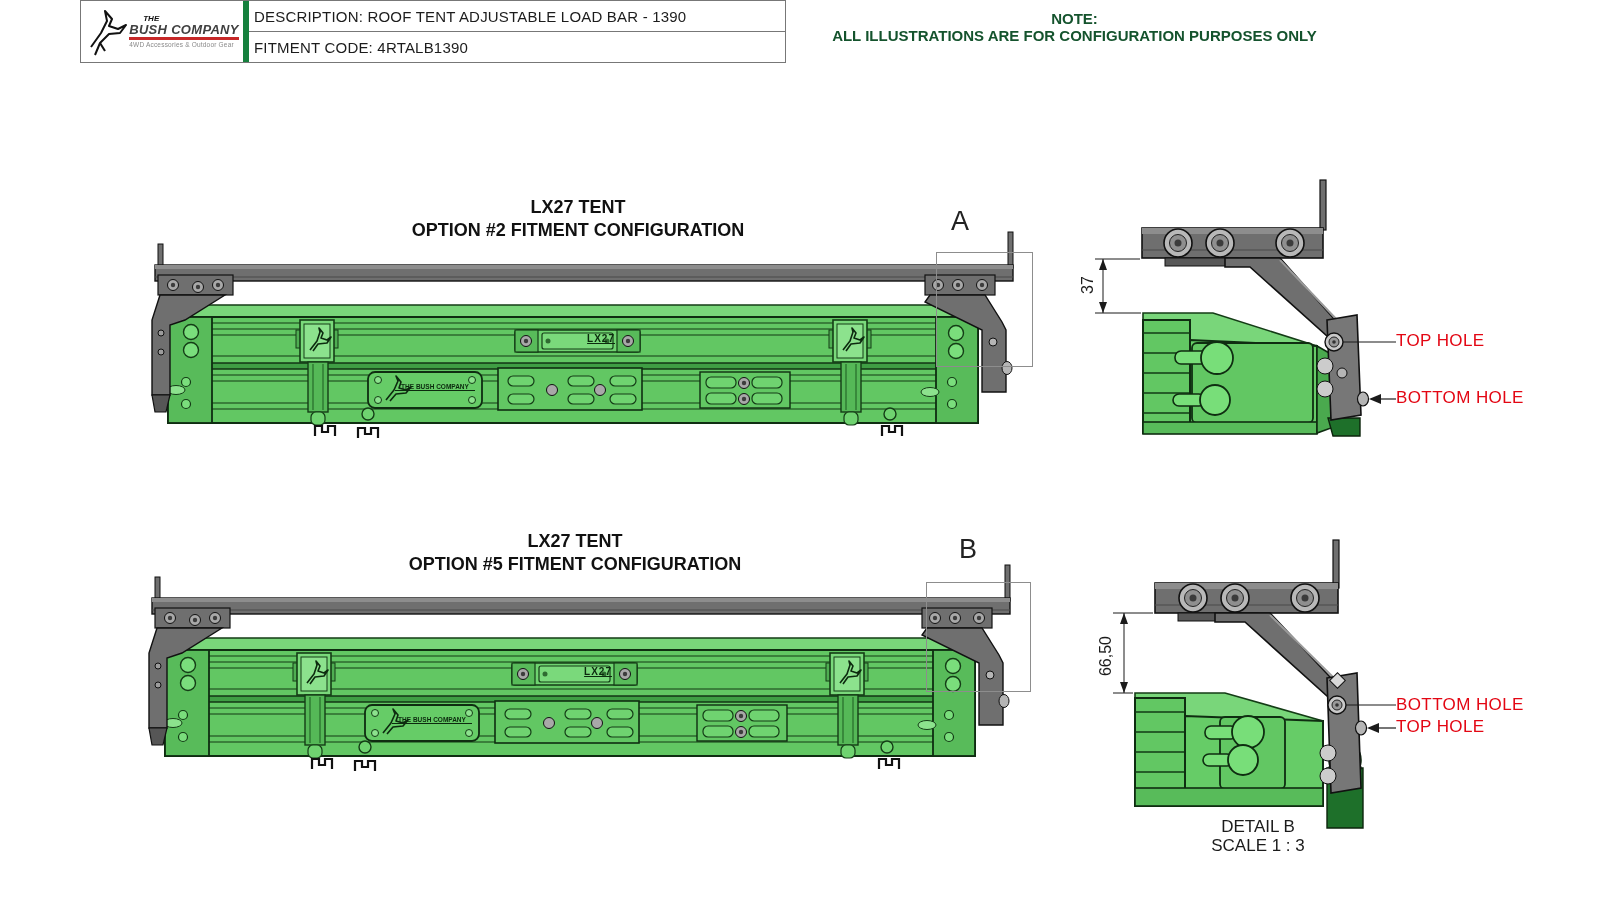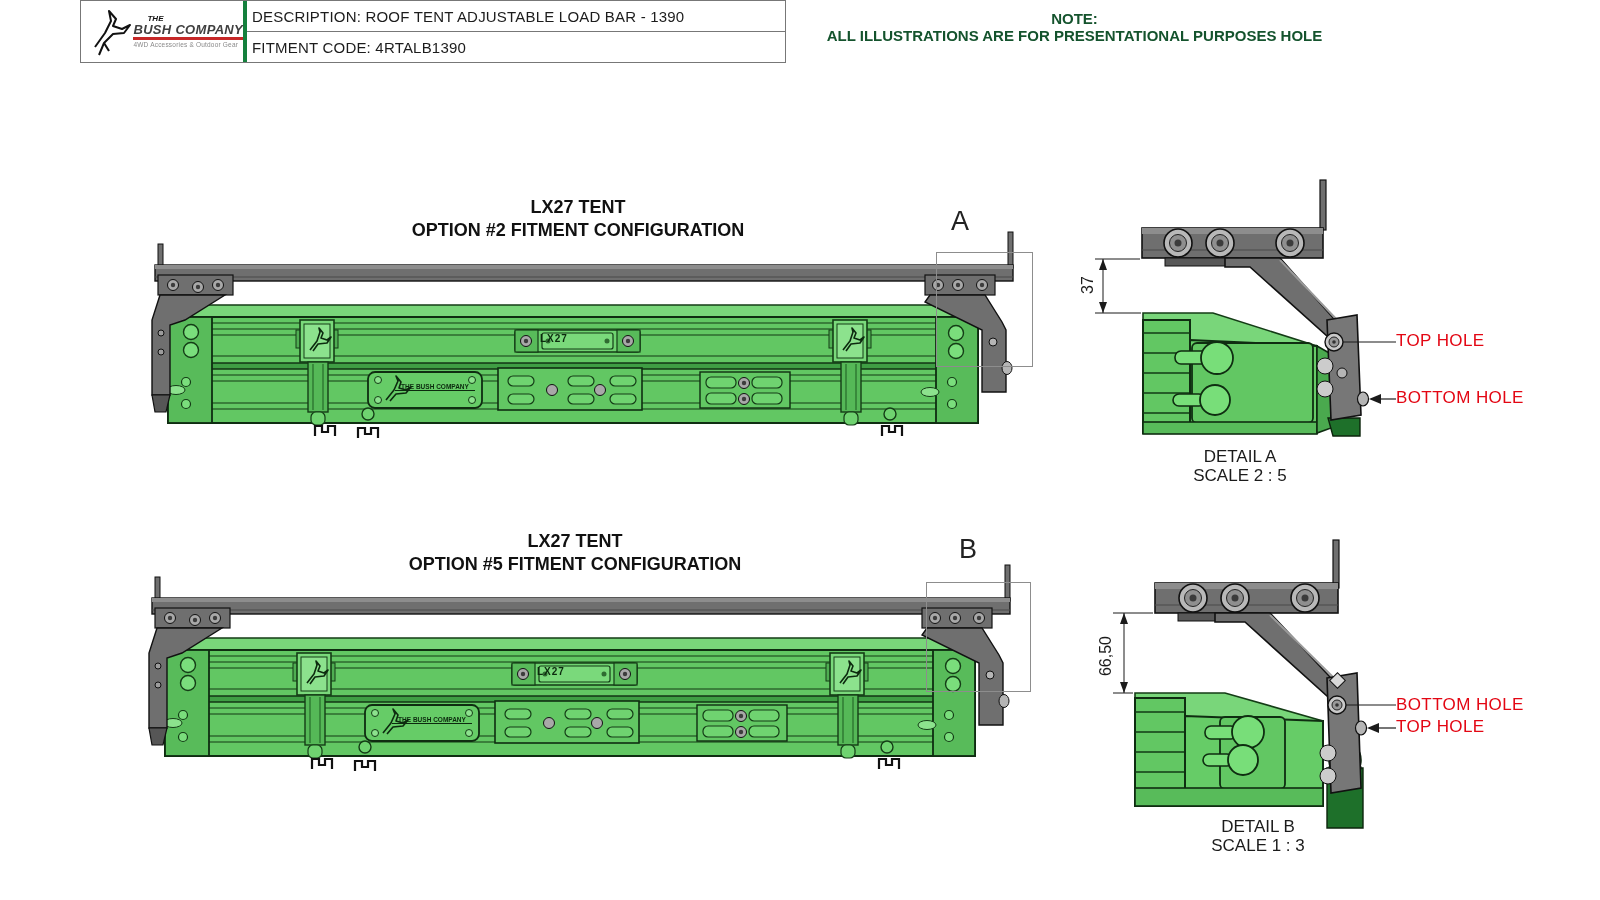--- a/index.html
+++ b/index.html
@@ -2,21 +2,21 @@
 <html><head>
 <meta charset="utf-8">
 <style>
   html,body{margin:0;padding:0;background:#fff;}
   body{font-family:"Liberation Sans", sans-serif; -webkit-font-smoothing:antialiased;}
   #page{position:relative;width:1600px;height:900px;background:#ffffff;overflow:hidden;}
   .abs{position:absolute;}
 
   
   #title-block{left:80px;top:0;width:704px;height:61px;border:1px solid #777;display:flex;background:#fff;}
-  .tb-logo-cell{width:162px;height:100%;border-right:4px solid #15803d;display:flex;align-items:center;justify-content:flex-end;}
+  .tb-logo-cell{width:162px;height:100%;border-right:6px solid #15803d;display:flex;align-items:center;justify-content:center;}
   .tb-rows{flex:1;display:flex;flex-direction:column;}
   .tb-row{flex:1;display:flex;align-items:center;padding-left:5px;font-size:15px;color:#1c1c1c;letter-spacing:.2px;}
   .tb-row.first{border-bottom:1px solid #777;}
   .logo-wrap{display:flex;align-items:center;gap:2px;}
   .logo-text{display:flex;flex-direction:column;line-height:1;}
   .logo-the{font-size:8px;font-weight:bold;font-style:italic;color:#111;margin-left:14px;}
   .logo-name{font-size:13px;font-weight:bold;font-style:italic;color:#404040;letter-spacing:.3px;}
   .logo-redbar{height:3px;background:#c62828;margin-top:1px;}
   .logo-tagline{font-size:6.5px;color:#8a8a8a;margin-top:2px;letter-spacing:.2px;}
 
@@ -50,21 +50,21 @@
   #lbl-a-top{left:1396px;top:331px;}
   #lbl-a-bottom{left:1396px;top:388px;}
   #lbl-b-top{left:1396px;top:695px;}
   #lbl-b-bottom{left:1396px;top:717px;}
 
   .dim-text{color:#1b1b1b;font-size:16px;white-space:nowrap;transform:rotate(-90deg);transform-origin:center center;}
   #dim-a{left:1072px;top:276px;width:32px;text-align:center;}
   #dim-b{left:1084px;top:647px;width:44px;text-align:center;}
 
   
-  .lx-plate-text{font-size:10px;font-weight:bold;color:#0c2a0e;text-align:left;letter-spacing:1px;}
+  .lx-plate-text{font-size:10px;font-weight:bold;color:#0c2a0e;text-align:right;letter-spacing:1px;text-decoration:underline;}
   #lx1{left:540px;top:333px;width:75px;}
   #lx2{left:537px;top:666px;width:75px;}
   .brand-plate-text{font-size:6.5px;font-weight:bold;color:#0c2a0e;text-align:center;border-bottom:1px solid #0c2a0e;}
   #bp1{left:395px;top:383px;width:80px;}
   #bp2{left:392px;top:716px;width:80px;}
 
   svg{display:block;}
 </style>
 </head>
 <body>
@@ -87,21 +87,21 @@
       </div>
     </div>
     <div class="tb-rows">
       <div class="tb-row first">DESCRIPTION: ROOF TENT ADJUSTABLE LOAD BAR - 1390</div>
       <div class="tb-row">FITMENT CODE: 4RTALB1390</div>
     </div>
   </div>
 
   <div class="abs" id="note">
     <div class="n1">NOTE:</div>
-    <div class="n2">ALL ILLUSTRATIONS ARE FOR PRESENTATIONAL PURPOSES HOLE</div>
+    <div class="n2">ALL ILLUSTRATIONS ARE FOR CONFIGURATION PURPOSES ONLY</div>
   </div>
 
   <div class="abs opt-title" id="opt1-title">
     <div class="t1">LX27 TENT</div>
     <div class="t2">OPTION #2 FITMENT CONFIGURATION</div>
   </div>
   <div class="abs opt-title" id="opt2-title">
     <div class="t1">LX27 TENT</div>
     <div class="t2">OPTION #5 FITMENT CONFIGURATION</div>
   </div>
@@ -382,22 +382,18 @@
   </svg>
 
   <div class="abs dim-text" id="dim-a">37</div>
   <div class="abs dim-text" id="dim-b">66,50</div>
 
   <div class="abs hole-label" id="lbl-a-top">TOP HOLE</div>
   <div class="abs hole-label" id="lbl-a-bottom">BOTTOM HOLE</div>
   <div class="abs hole-label" id="lbl-b-top">BOTTOM HOLE</div>
   <div class="abs hole-label" id="lbl-b-bottom">TOP HOLE</div>
 
-  <div class="abs detail-caption" id="cap-a">
-    <div class="c1">DETAIL A</div>
-    <div class="c2">SCALE 2 : 5</div>
-  </div>
   <div class="abs detail-caption" id="cap-b">
     <div class="c1">DETAIL B</div>
     <div class="c2">SCALE 1 : 3</div>
   </div>
 
 </div>
 
 </body></html>

